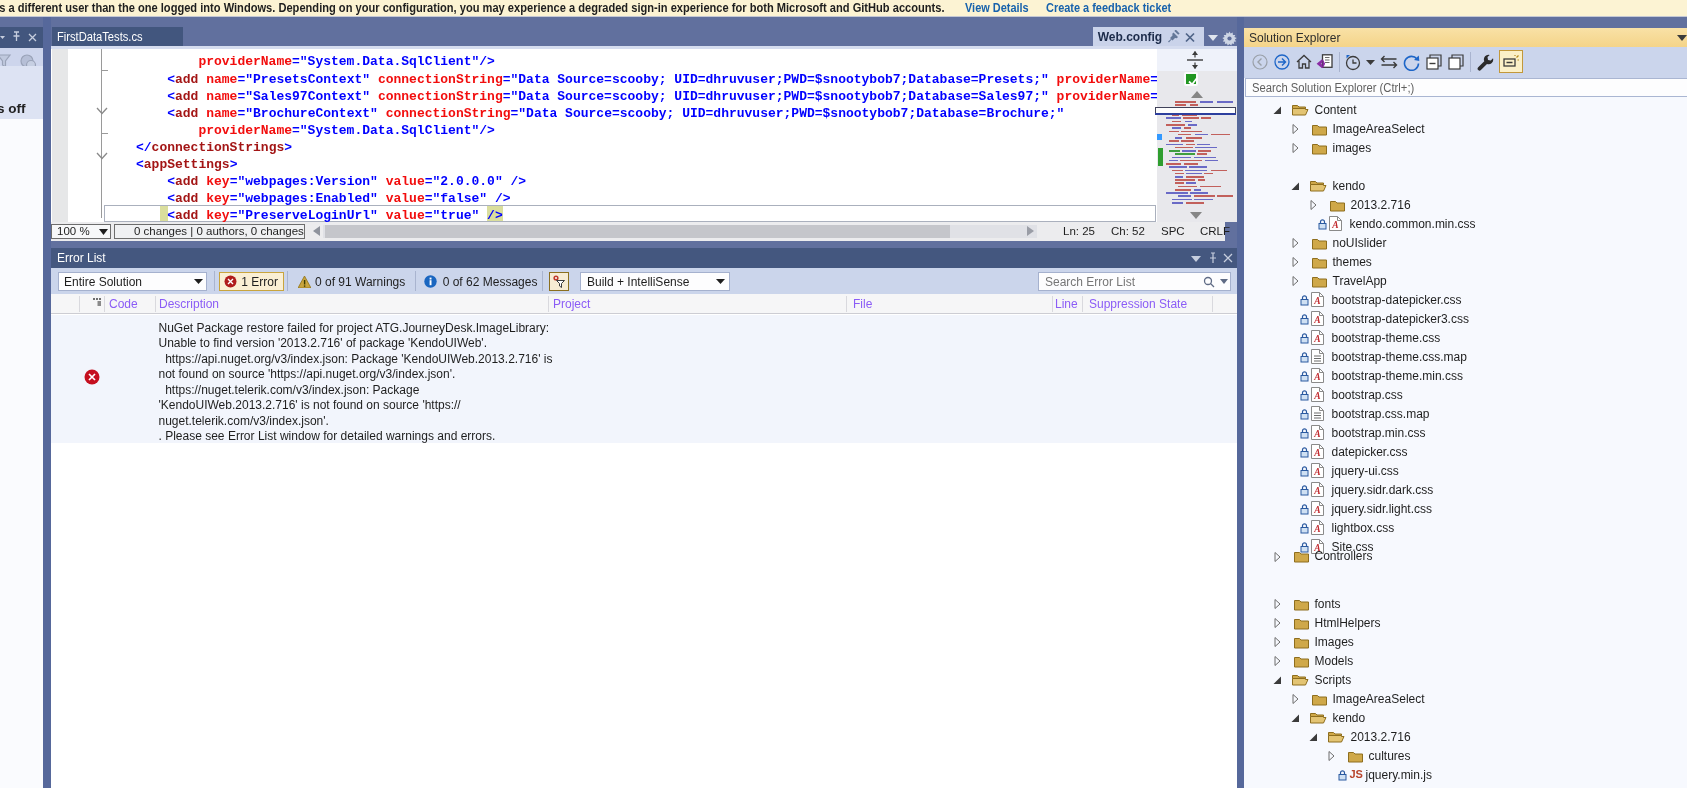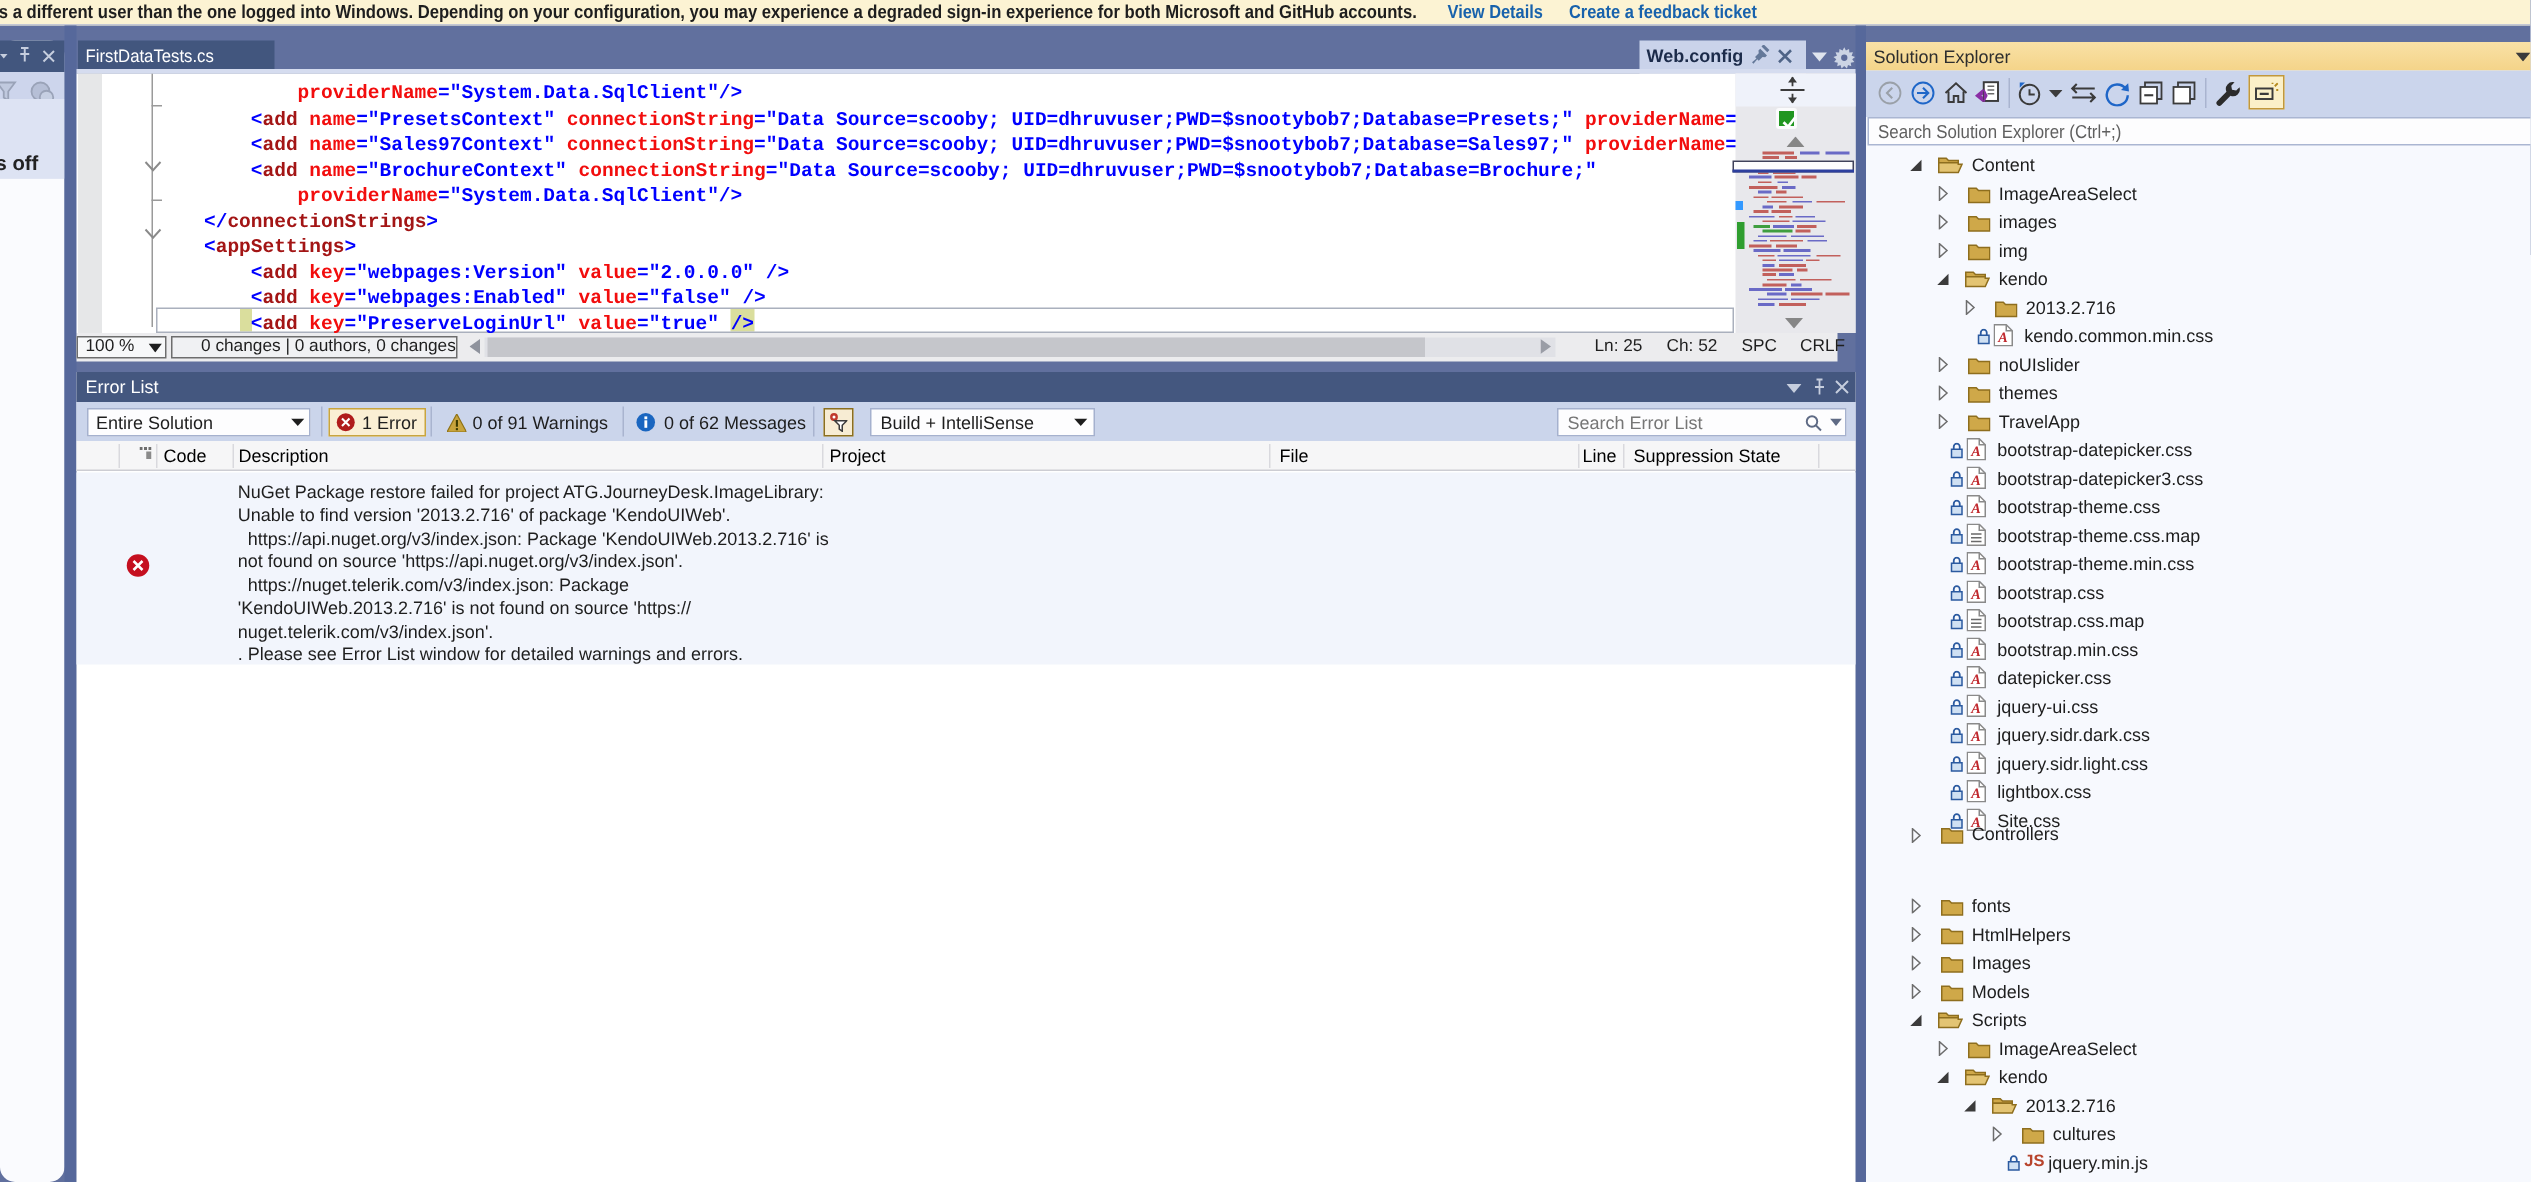--- a/index.html
+++ b/index.html
@@ -5,21 +5,21 @@
 html,body { width:1687px; height:788px; overflow:hidden; }
 body { font-family:"Liberation Sans", sans-serif; position:relative; background:#61709e; }
 .abs { position:absolute; }
 
 
 #notif { left:0; top:0; width:1687px; height:17px; background:#fcf3d3; border-bottom:1px solid #c4c8d4; font-size:12.5px; font-weight:600; color:#1e1e1e; }
 #notif .t { position:absolute; left:-7px; top:1px; white-space:nowrap; transform:scaleX(0.888); transform-origin:0 0; }
 #notif .lnk { position:absolute; top:1px; color:#1862ac; white-space:nowrap; transform:scaleX(0.875); transform-origin:0 0; }
 
 
-#lrail { left:0; top:27px; width:43px; height:761px; background:#fafbfe;border-radius:10px; }
+#lrail { left:0; top:27px; width:43px; height:761px; background:#fafbfe; }
 #lrail .tb { position:absolute; left:0; top:0; width:43px; height:21px; background:#42567e; }
 #lrail .tool { position:absolute; left:0; top:21px; width:43px; height:71px; background:#cdd5ec; }
 #lrail .mid { position:absolute; left:0; top:39px; width:43px; height:53px; background:#dde3f3; }
 #lrail .soff { position:absolute; left:-3px; top:74px; font-size:13.5px; font-weight:700; color:#222; }
 
 
 .vstrip { background:#56689b; }
 
 
 #tabs { left:51px; top:27px; width:1186px; height:19.3px; }
@@ -53,21 +53,21 @@
 #edstat .box { position:absolute; background:#f7f8f9; border:1px solid #6d6d6d; }
 #edstat .lbl { position:absolute; top:2.5px; }
 
 
 #elist { left:51px; top:247.5px; width:1186px; height:788px; background:#fff; }
 #eltitle { position:absolute; left:0; top:0; width:1186px; height:20.5px; background:#44577f; color:#fff; font-size:12px; }
 #eltool { position:absolute; left:0; top:20.5px; width:1186px; height:26px; background:#cbd5eb; }
 #eltool .cmb { position:absolute; top:4px; height:19px; background:#fdfdfe; border:1px solid #a5b1ce; font-size:12px; color:#1e1e1e; }
 #eltool .sep { position:absolute; top:3px; width:1px; height:20px; background:#a9b4cf; }
 #eltool .btxt { position:absolute; top:7px; font-size:12px; color:#1e1e1e; white-space:nowrap; }
-#elheads { position:absolute; left:0; top:46.5px; width:1186px; height:20px; background:#f6f6f7; border-bottom:1px solid #cdcdd3; font-size:12px; color:#000000; }
+#elheads { position:absolute; left:0; top:46.5px; width:1186px; height:20px; background:#f6f6f7; border-bottom:1px solid #cdcdd3; font-size:12px; color:#8b5cf6; }
 #elheads .csep { position:absolute; top:2px; width:1px; height:16px; background:#d9d9de; }
 #elheads .h { position:absolute; top:3px; }
 #elrow { position:absolute; left:0; top:67px; width:1186px; height:128.5px; background:#f2f5fc; }
 #elrow .desc { position:absolute; left:107.5px; top:6px; font-size:12px; color:#1e1e1e; line-height:15.55px; white-space:pre; }
 
 
 #solex { left:1243.5px; top:28px; width:1687px; height:760px; background:#f7f9fe; }
 #setitle { position:absolute; left:0; top:0; width:100%; height:19px; background:linear-gradient(#f9e1a6,#f4d489); color:#2e2e2e; font-size:12px; }
 #setool { position:absolute; left:0; top:19px; width:100%; height:30.5px; background:#cbd5ec; }
 #sesearch { position:absolute; left:1px; top:49.5px; width:444px; height:19px; background:#fdfdfe; border:1px solid #aab6d2; font-size:12.5px; color:#5f5f5f; }
@@ -484,33 +484,20 @@
             <polygon points="3,0.5 3,9.5 8,5" fill="none" stroke="#6d6d6d" stroke-width="1"></polygon>
           </svg>
         </span>
         <span class="ti" style="left:68px;top:3.5px">
           <svg width="15" height="13" viewBox="0 0 15 13">
             <path d="M0.5 2.5 L5.5 2.5 L7 4 L14.5 4 L14.5 12 L0.5 12 Z" fill="#cfa849" stroke="#8e6e1e" stroke-width="1"></path>
           </svg>
         </span>
         <span class="tt" style="left:89px">images</span>
       </div>
-      <div class="trow" style="top:60.8px">
-        <span class="ti" style="left:46px;top:5px">
-          <svg width="10" height="10" viewBox="0 0 10 10">
-            <polygon points="3,0.5 3,9.5 8,5" fill="none" stroke="#6d6d6d" stroke-width="1"></polygon>
-          </svg>
-        </span>
-        <span class="ti" style="left:68px;top:3.5px">
-          <svg width="15" height="13" viewBox="0 0 15 13">
-            <path d="M0.5 2.5 L5.5 2.5 L7 4 L14.5 4 L14.5 12 L0.5 12 Z" fill="#cfa849" stroke="#8e6e1e" stroke-width="1"></path>
-          </svg>
-        </span>
-        <span class="tt" style="left:89px">img</span>
-      </div>
       <div class="trow" style="top:79.8px">
         <span class="ti" style="left:46px;top:5px">
           <svg width="10" height="10" viewBox="0 0 10 10">
             <polygon points="9,1.5 9,9 1.5,9" fill="#3b3b3b"></polygon>
           </svg>
         </span>
         <span class="ti" style="left:66px;top:3px">
           <svg width="17" height="13" viewBox="0 0 17 13">
             <path d="M0.5 2.5 L5.5 2.5 L7 4 L13.5 4 L13.5 5.5 L0.5 5.5 Z" fill="#cfa849" stroke="#8e6e1e" stroke-width="1"></path>
             <path d="M0.5 12 L0.5 5.5 L13.5 5.5 L13.5 6.5 L16 6.5 L13.5 12 Z" fill="#e3c473" stroke="#8e6e1e" stroke-width="1"></path>

